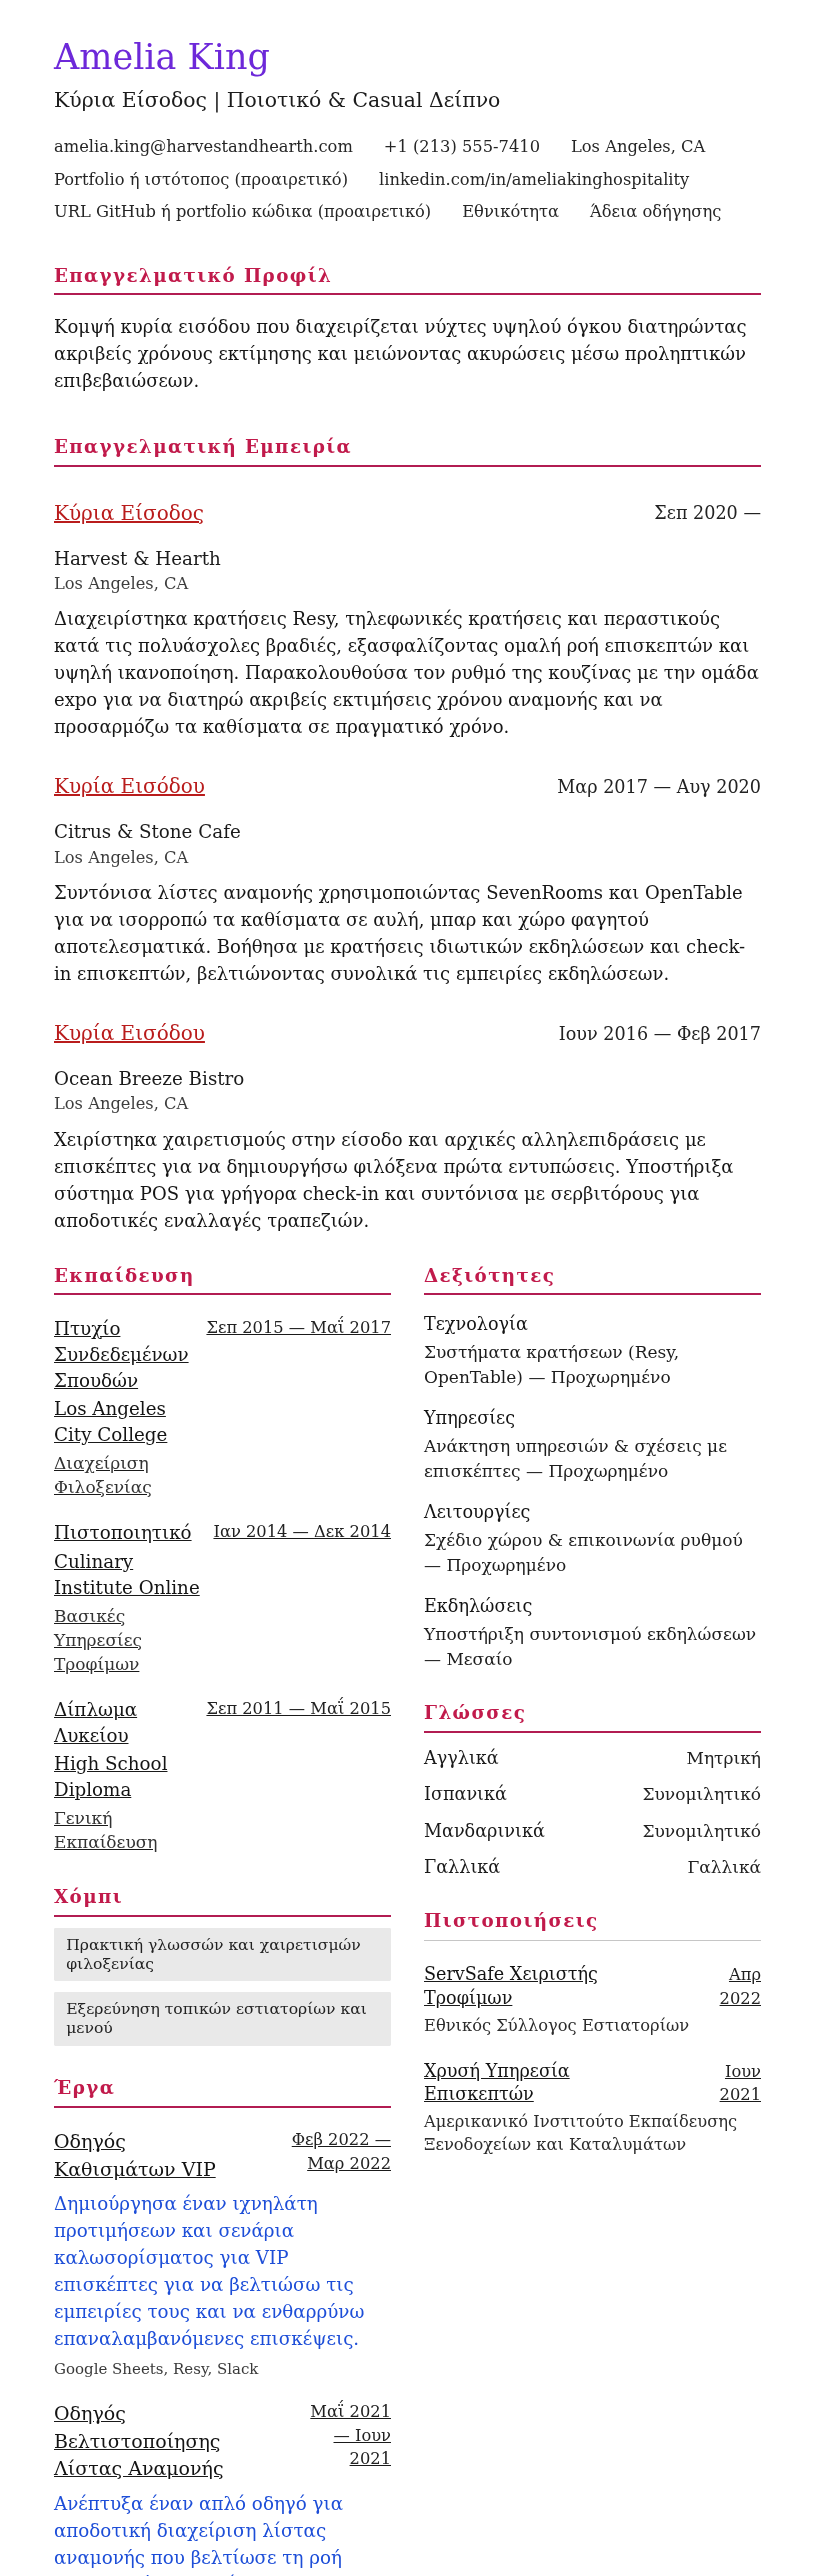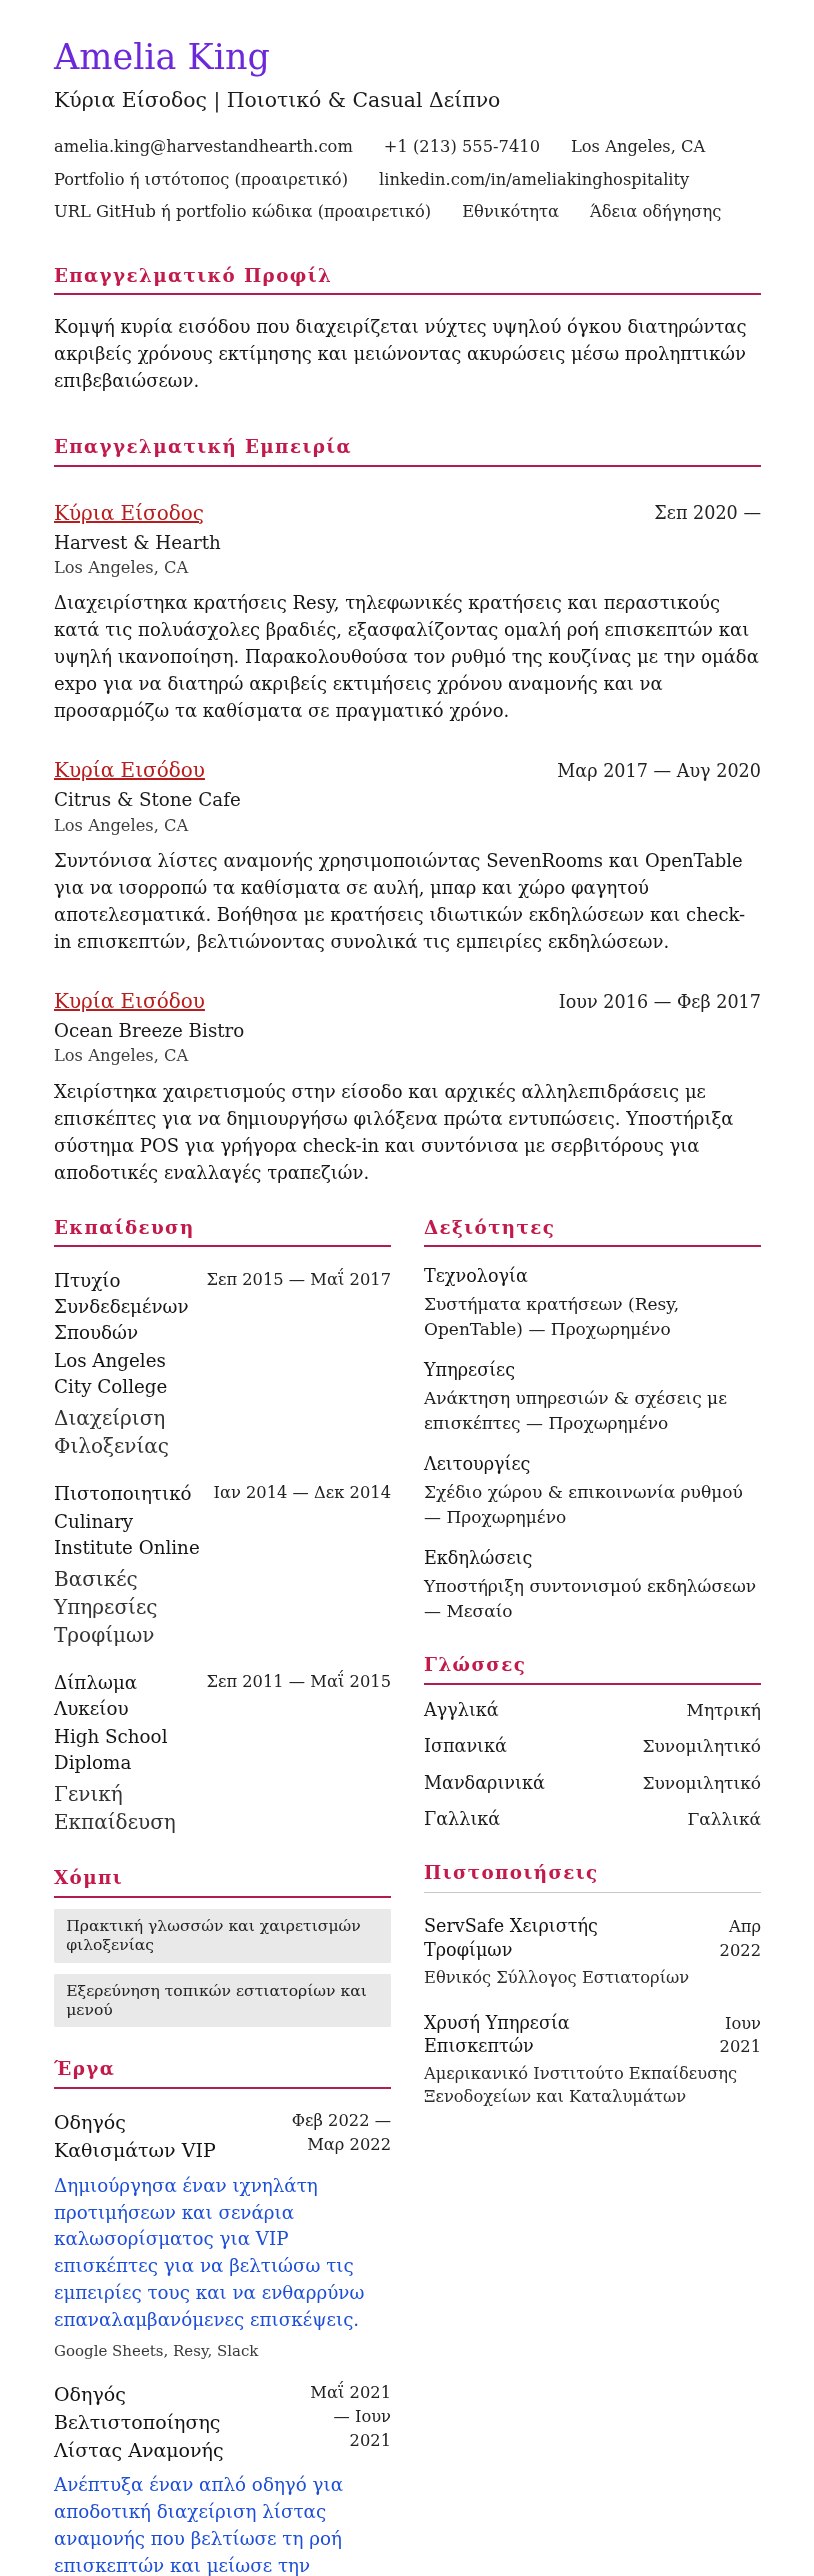--- a/index.html
+++ b/index.html
@@ -26,39 +26,39 @@
   .rule{height:2px;background:#b21c52;margin-top:6.8px;}
   .rule.gray{background:#c6c6c6;height:1.4px;margin-top:8.1px;}
   .body{font-size:18px;line-height:1.5;margin:17.6px 0 0 0;color:#161616;}
 
   
   .job{margin-top:34px;}
   .job:first-of-type{margin-top:19px;}
   .job-head{display:flex;justify-content:space-between;align-items:flex-start;gap:16.3px;}
   .job-title{font-size:20px;line-height:1.25;color:#b91c1c;text-decoration:underline;}
   .job-date{font-size:17.6px;color:#222;white-space:nowrap;padding-top:2.7px;}
-  .company{font-size:18.3px;margin-top:6px;color:#1b1b1b;}
+  .company{font-size:18.3px;margin-top:22px;color:#1b1b1b;}
   .location{font-size:16.3px;margin-top:5.4px;color:#3d3d3d;}
   .job .body{margin-top:12.2px;}
 
   
   .columns{display:flex;gap:33px;margin-top:31px;align-items:flex-start;}
   .col{flex:1;min-width:0;}
   .col-section{margin-top:0;}
   .col-section + .col-section{margin-top:31px;}
 
   .entry{margin-top:20.4px;}
-  .entry-head{display:flex;justify-content:space-between;gap:12.2px;}
+  .entry-head{display:flex;justify-content:space-between;gap:12.2px;text-decoration:underline;}
   .entry-main{flex:1 1 auto;min-width:0;}
   .entry-date{font-size:16.3px;color:#222;text-align:right;line-height:1.45;}
   .edu .entry-date{white-space:nowrap;flex:0 0 auto;}
   .proj .entry-date{max-width:42%;}
   .degree,.school{font-size:18.3px;line-height:1.42;color:#141414;}
   .school{margin-top:2.7px;}
-  .field{font-size:20px;line-height:1.4;color:#333;margin-top:4.1px;}
+  .field{font-size:17px;line-height:1.4;color:#333;margin-top:4.1px;}
 
   .skill{margin-top:17.6px;}
   .skill-cat{font-size:17.6px;color:#141414;line-height:1.35;}
   .skill-detail{font-size:17px;color:#1d1d1d;line-height:1.45;margin-top:3.4px;}
 
   .pill{
     display:table;background:#e9e9e9;color:#222;
     font-size:15.6px;line-height:1.2;padding:8.1px 12.2px;margin-top:11px;
     border-radius:1.4px;
   }

